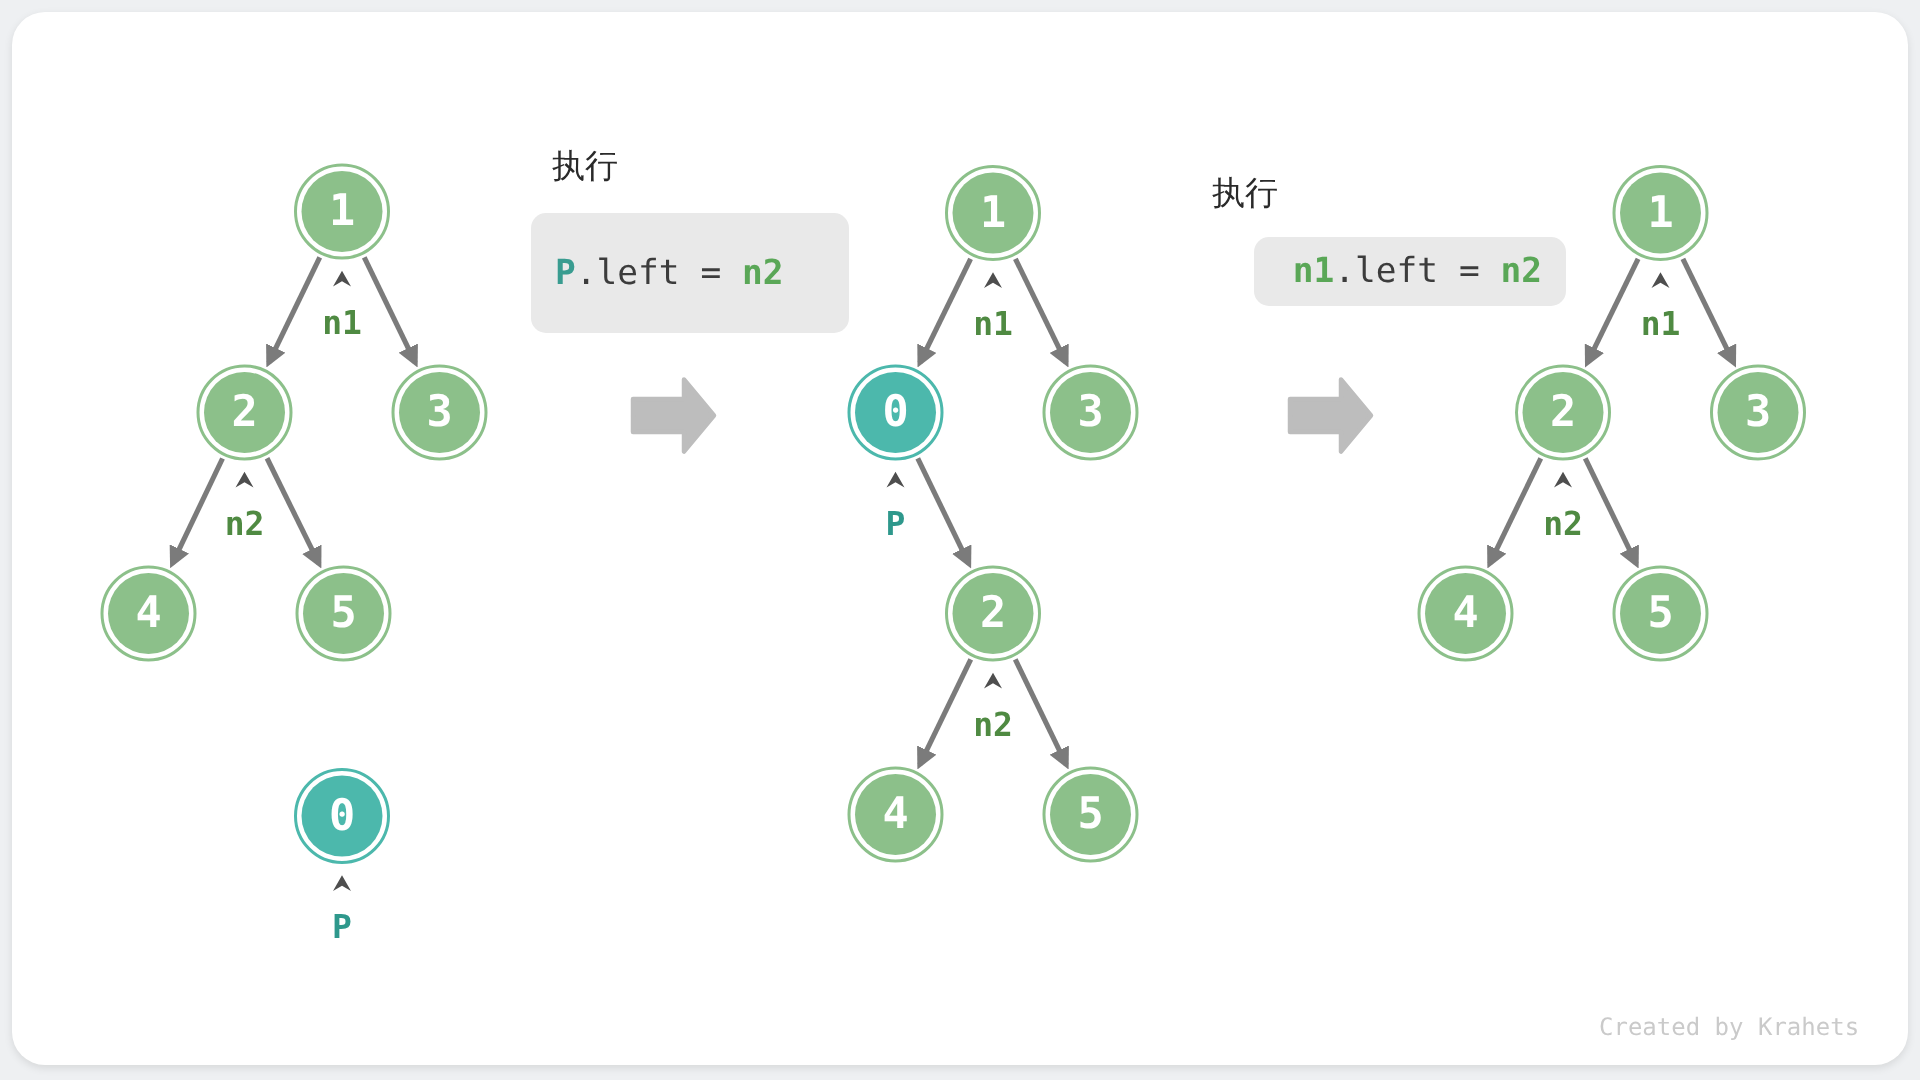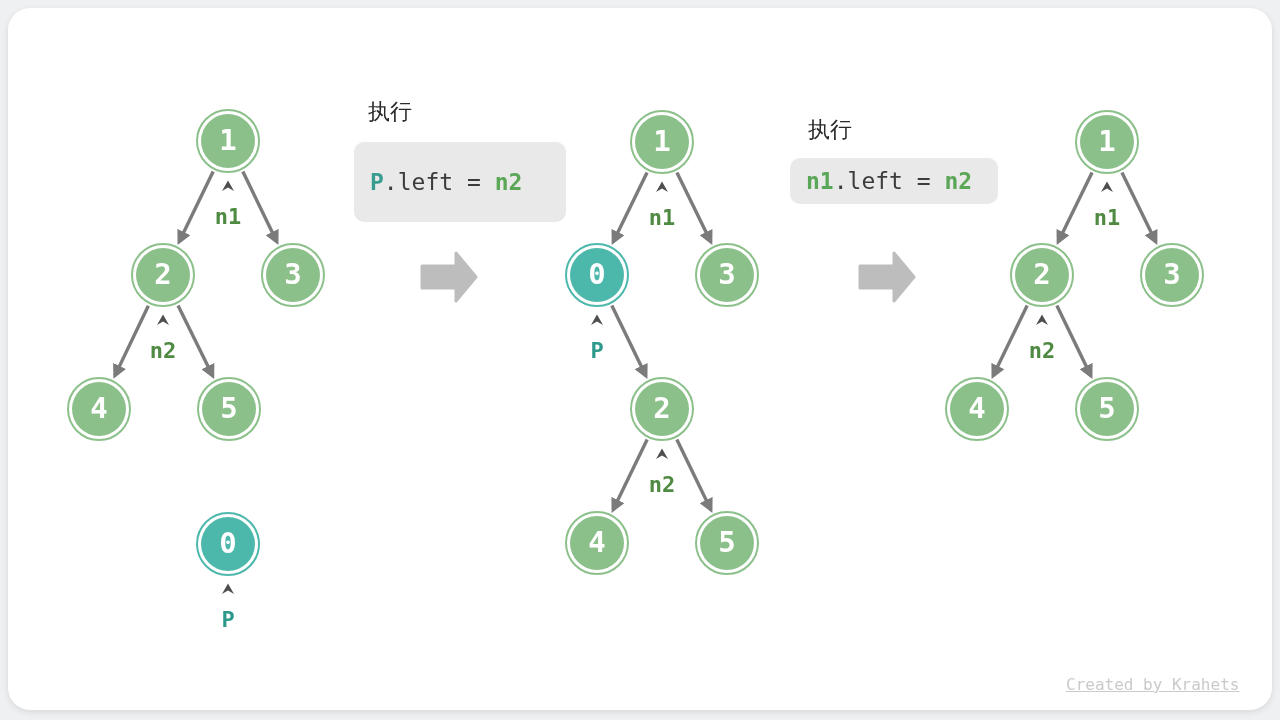--- a/index.html
+++ b/index.html
@@ -84,21 +84,20 @@
   .code-line .default { color: var(--code-default); }
 
   .big-arrow { position: absolute; }
 
   .watermark {
     position: absolute;
     left: 1066px; top: 675px;
     font-family: "DejaVu Sans Mono", "Liberation Mono", monospace;
     font-size: 16px;
     color: var(--watermark-color);
-    text-decoration: underline;
   }
 </style>
 </head>
 <body>
 
 <div class="card"></div>
 
 <div id="diagram">
   <svg id="edge-layer" width="1280" height="720">
     <defs>
@@ -186,21 +185,21 @@
       <div class="core">4</div>
     </div>
     <div class="node green" style="left: 1075px; top: 377px;">
       <div class="core">5</div>
     </div>
     <div class="exec-label" style="left: 368px; top: 98px;">执行</div>
     <div class="code-box" style="left: 354px; top: 142px; width: 212px; height: 80px;">
       <div class="code-line"><span class="teal">P</span><span class="default">.left = </span><span class="green">n2</span></div>
     </div>
     <div class="exec-label" style="left: 808px; top: 116px;">执行</div>
-    <div class="code-box" style="left: 790px; top: 158px; width: 208px; height: 46px;">
+    <div class="code-box" style="left: 836px; top: 158px; width: 208px; height: 46px; align-items: flex-end;">
       <div class="code-line"><span class="green">n1</span><span class="default">.left = </span><span class="green">n2</span></div>
     </div>
     <svg width="60" height="56" class="big-arrow" style="left: 420px; top: 249px;">
       <polygon points="2,17 36,17 36,4 56,28 36,52 36,39 2,39" fill="#bdbdbd" stroke="#bdbdbd" stroke-width="3" stroke-linejoin="round"></polygon>
     </svg>
     <svg width="60" height="56" class="big-arrow" style="left: 858px; top: 249px;">
       <polygon points="2,17 36,17 36,4 56,28 36,52 36,39 2,39" fill="#bdbdbd" stroke="#bdbdbd" stroke-width="3" stroke-linejoin="round"></polygon>
     </svg>
   </div>
 

